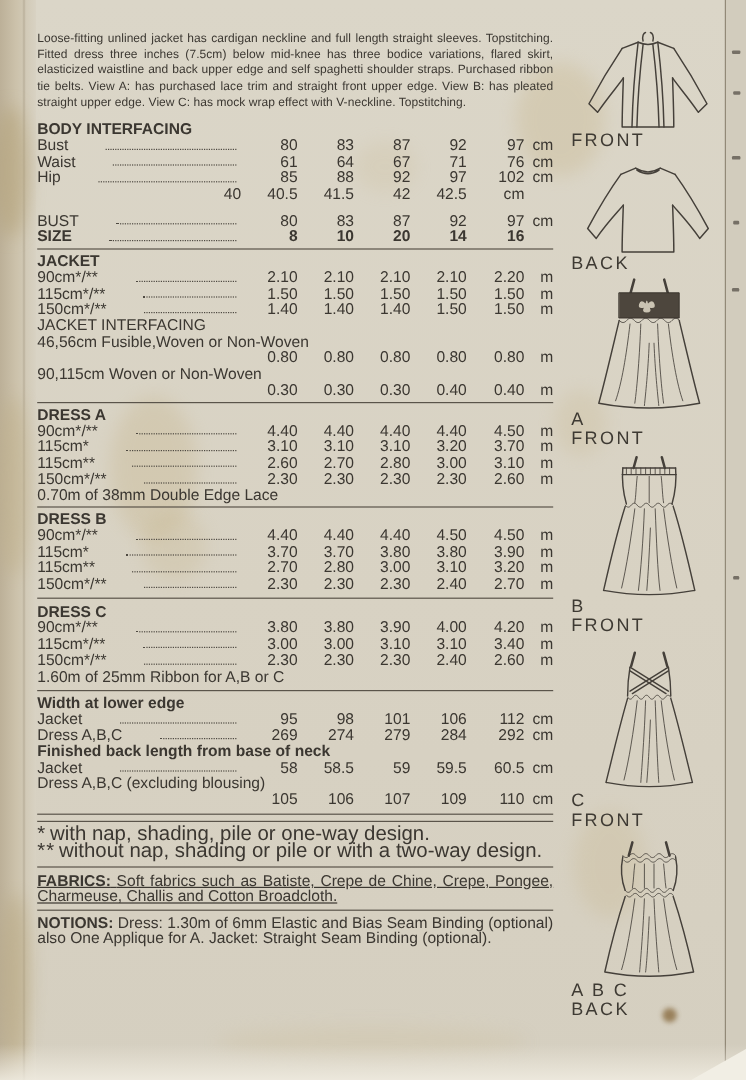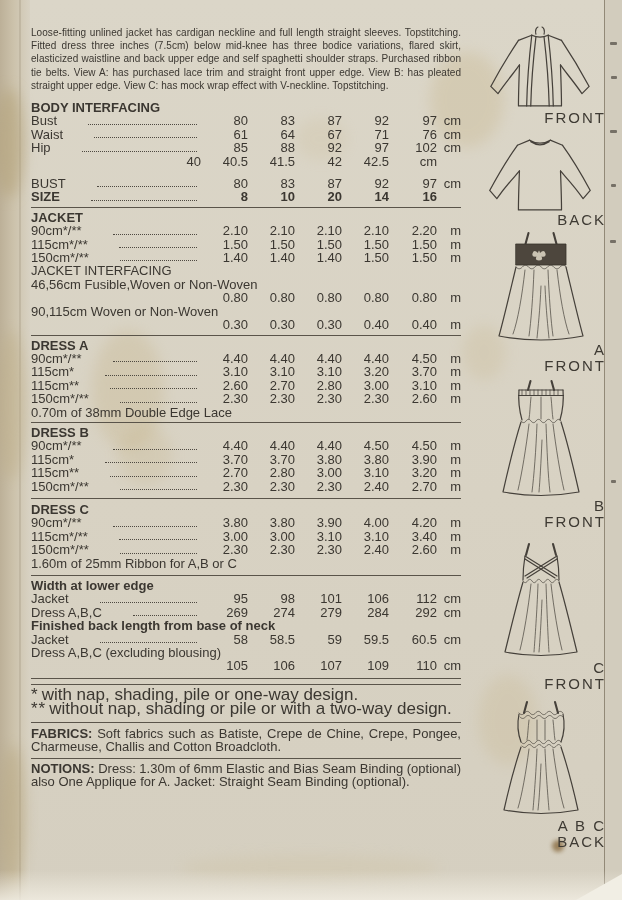--- a/index.html
+++ b/index.html
@@ -33,21 +33,21 @@
   .tval{text-align:right;}
   .tunit{text-align:right;padding-left:5px;}
   .tline{white-space:nowrap;}
   .tgap{height:9px;}
   .b{font-weight:bold;}
   .note{font-size:13px;line-height:13.4px;text-align:justify;}
   .nap-line{font-size:17px;line-height:14.5px;}
   .nap-mark{letter-spacing:1px;margin-right:3px;}
 
   .illus{position:absolute;left:476px;top:0;width:130px;height:900px;}
-  .fig{position:absolute;left:0;width:130px;text-align:right;}
+  .fig{position:absolute;left:0;width:130px;text-align:left;}
   .fig svg{display:block;margin:0 auto;}
   .cap{font-size:15px;letter-spacing:2px;color:#3e3a33;line-height:16px;}
   svg path{fill:none;stroke:#45403a;stroke-width:1.2;stroke-linecap:round;stroke-linejoin:round;}
   svg path.fill-dark{fill:#4d463d;stroke:#38332c;stroke-width:.8;}
   svg path.fill-light{fill:#cac3b2;stroke:none;}
   svg path.thin{stroke-width:.7;}
   svg path.thick{stroke-width:2.1;}
 </style>
 </head>
 <body>
@@ -417,21 +417,21 @@
     <div class="rule" style="margin-top:5px;"></div>
 
     <div class="rule" style="margin-top:5px;"></div>
 
     <div style="margin-top:3px;">
       <div class="nap-line"><span class="nap-mark">*</span><span>with nap, shading, pile or one-way design.</span></div>
       <div class="nap-line"><span class="nap-mark">**</span><span>without nap, shading or pile or with a two-way design.</span></div>
     </div>
     <div class="rule" style="margin-top:5px;"></div>
 
-    <div class="note" style="margin-top:4px;">
+    <div class="note" style="margin-top:4px;text-decoration:underline;">
       <span class="b">FABRICS:</span>
       <span>Soft fabrics such as Batiste, Crepe de Chine, Crepe, Pongee, Charmeuse, Challis and Cotton Broadcloth.</span>
     </div>
     <div class="rule" style="margin-top:4px;"></div>
 
     <div class="note" style="margin-top:3px;">
       <span class="b">NOTIONS:</span>
       <span>Dress: 1.30m of 6mm Elastic and Bias Seam Binding (optional) also One Applique for A. Jacket: Straight Seam Binding (optional).</span>
     </div>
   </div>

